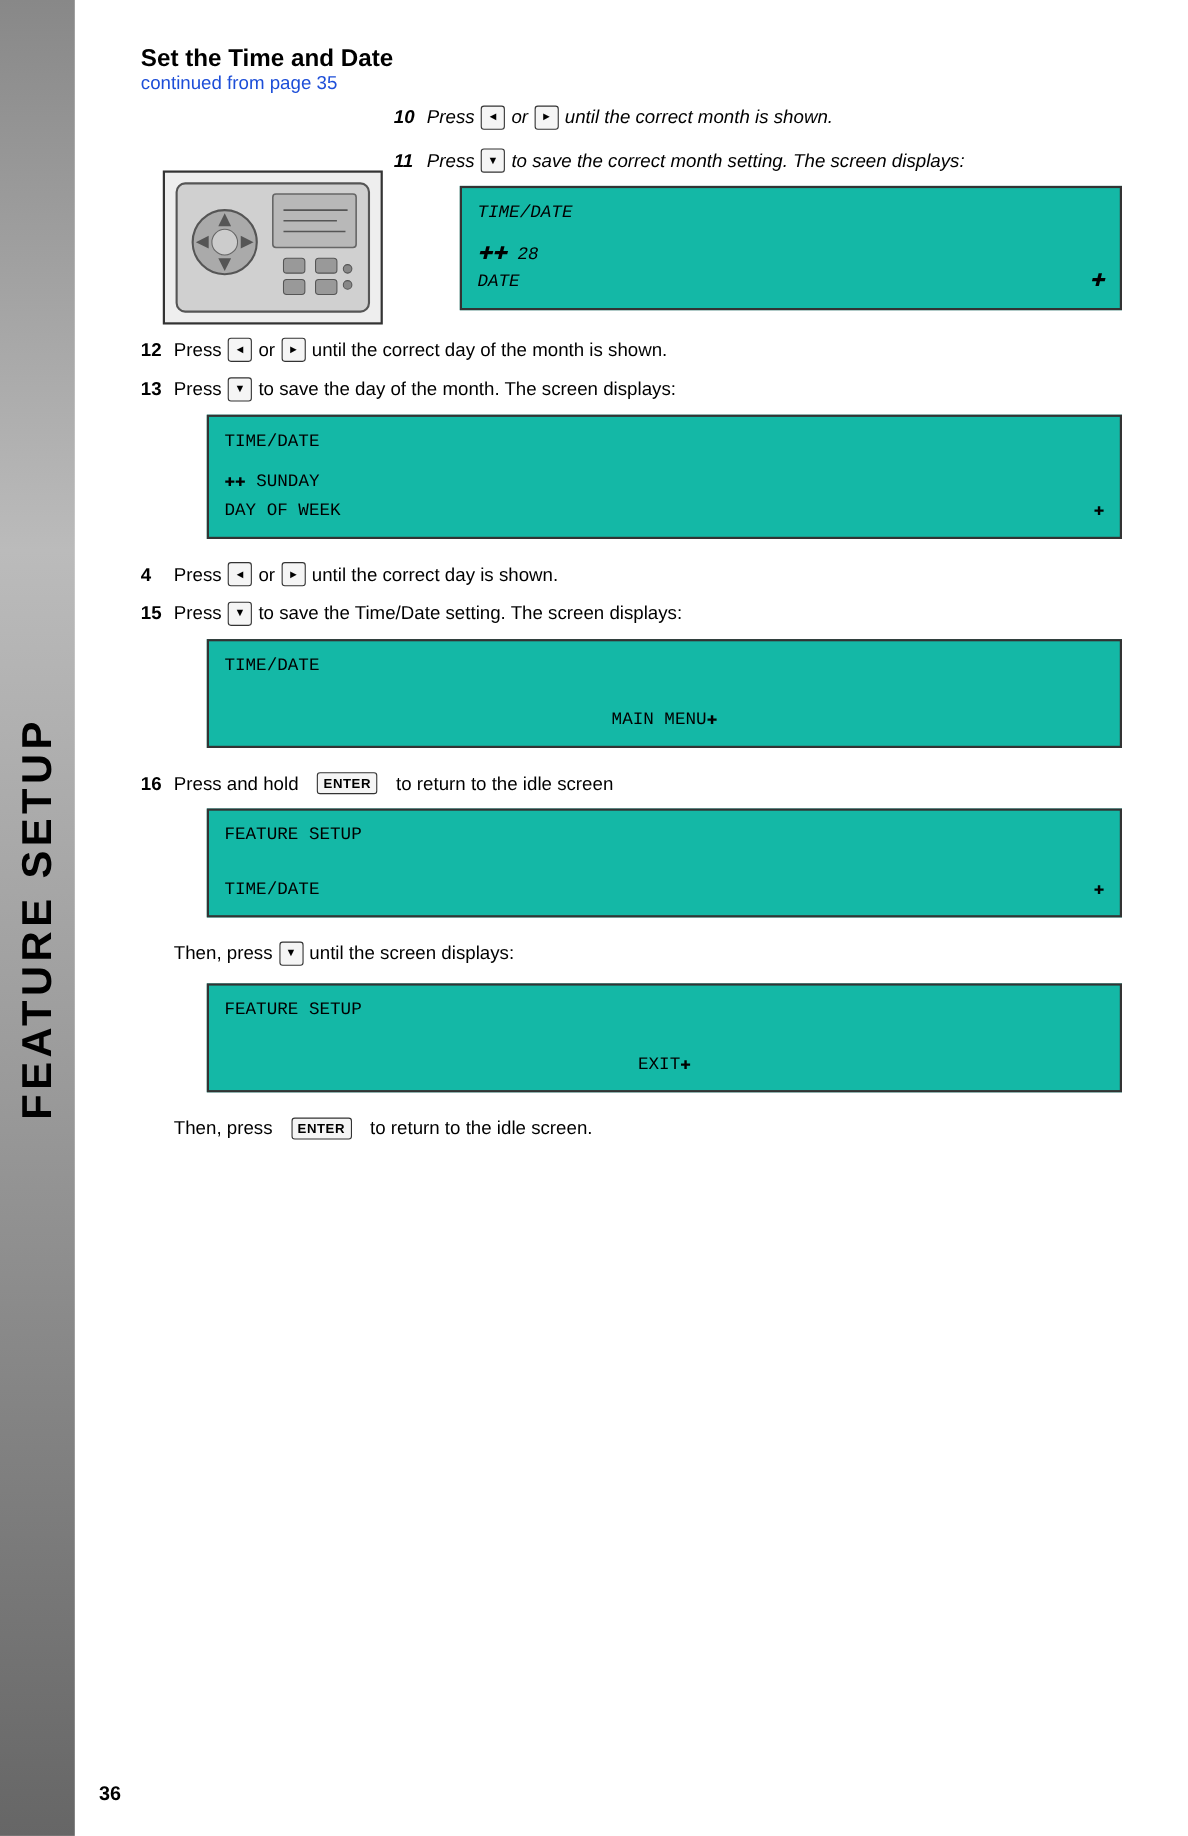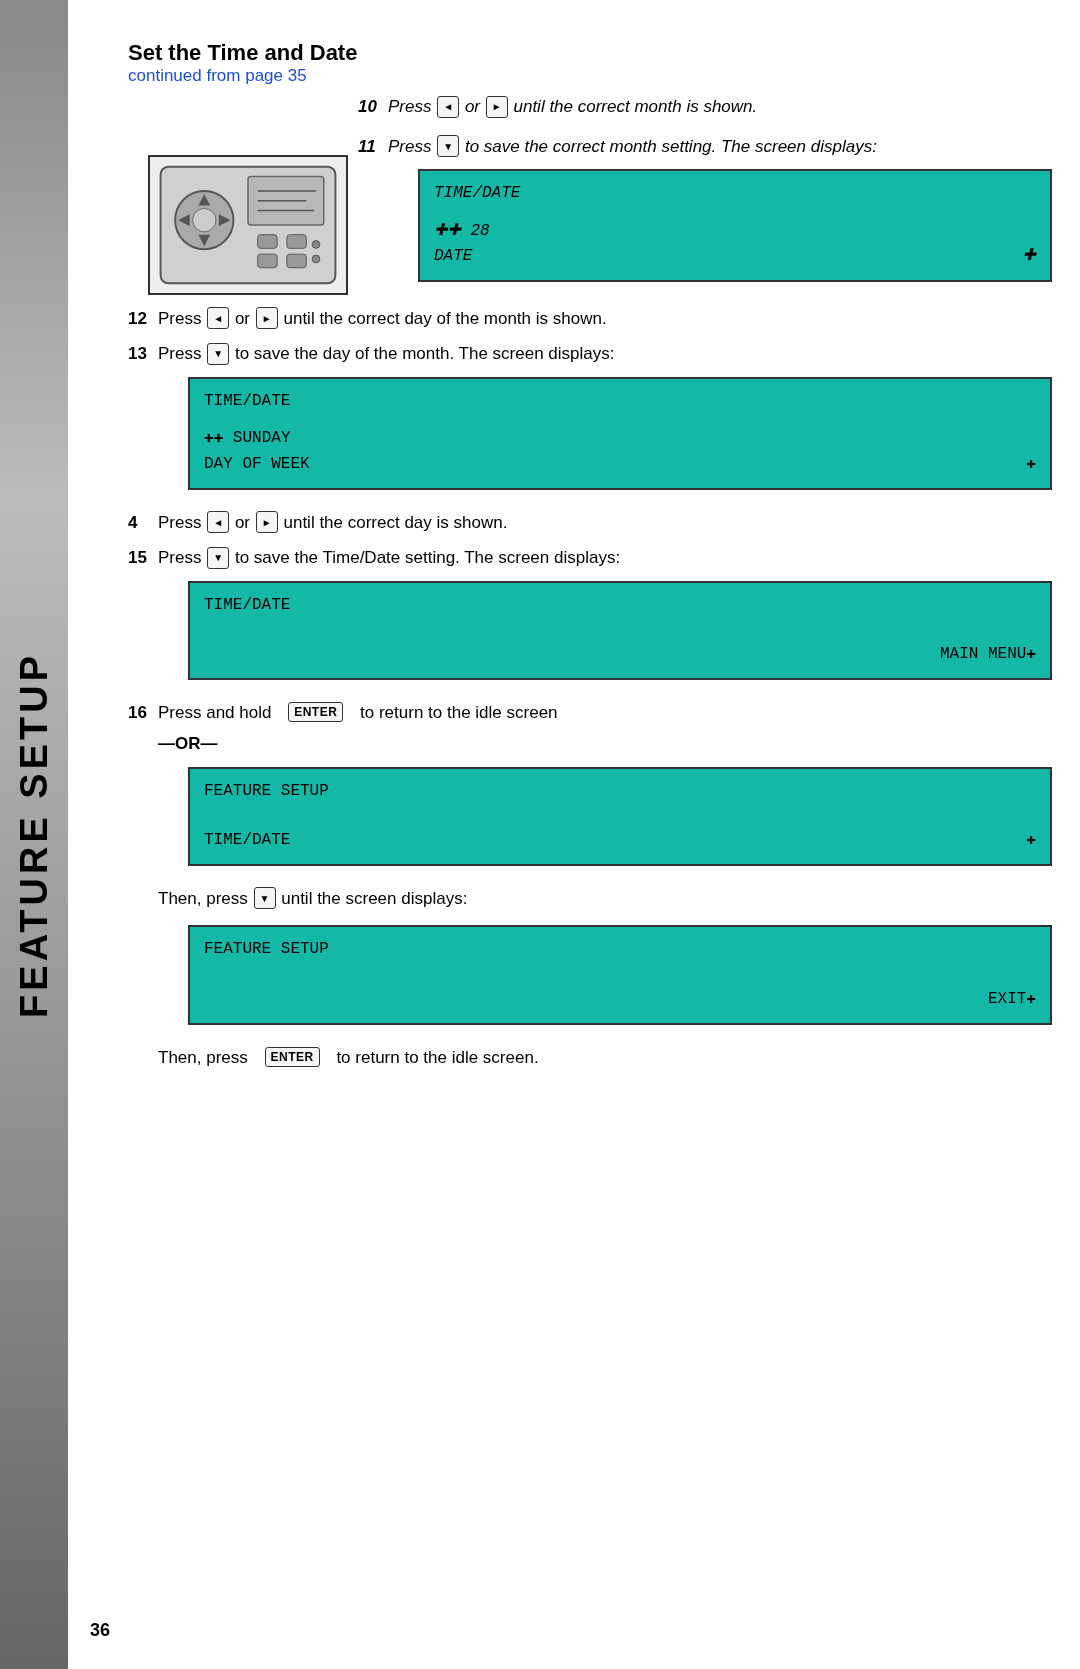--- a/index.html
+++ b/index.html
@@ -37,21 +37,21 @@
       text-transform: uppercase;
     }
 
     
     .main-content {
       position: absolute;
       left: 68px;
       top: 0;
       right: 0;
       bottom: 0;
-      padding: 40px 28px 40px 60px;
+      padding: 40px 60px 40px 60px;
     }
 
     
     .title-section {
       margin-bottom: 8px;
     }
 
     .page-title {
       font-size: 22px;
       font-weight: bold;
@@ -329,52 +329,49 @@
     </div>
 
     <div class="full-step">
       <span class="step-number">15</span>
       <span class="step-text step-content-multi">
         <span>Press <span class="btn-icon arrow-down"></span> to save the Time/Date setting. The screen displays:</span>
         <div class="screen-box">
           <span class="screen-line">TIME/DATE</span>
           <span class="screen-line-gap"></span>
           <span class="screen-line-gap"></span>
-          <span class="screen-line" style="display:flex;justify-content:flex-end;">
+          <span class="screen-line" style="display:flex;justify-content:center;">
             <span>MAIN MENU</span>
             <span>✚</span>
           </span>
         </div>
       </span>
     </div>
 
     <div class="full-step">
       <span class="step-number">16</span>
       <span class="step-text step-content-multi">
         <span>Press and hold <span class="btn-icon-enter">ENTER</span> to return to the idle screen</span>
-        <div style="margin-top:6px;">
-          <strong class="or-divider">—OR—</strong>
-        </div>
         <div class="screen-box">
           <span class="screen-line">FEATURE SETUP</span>
           <span class="screen-line-gap"></span>
           <span class="screen-line-gap"></span>
           <span class="screen-line" style="display:flex;justify-content:space-between;">
             <span>TIME/DATE</span>
             <span>✚</span>
           </span>
         </div>
         <div class="then-press" style="margin-top:10px;">
           Then, press <span class="btn-icon arrow-down"></span> until the screen displays:
         </div>
         <div class="screen-box">
           <span class="screen-line">FEATURE SETUP</span>
           <span class="screen-line-gap"></span>
           <span class="screen-line-gap"></span>
-          <span class="screen-line" style="display:flex;justify-content:flex-end;">
+          <span class="screen-line" style="display:flex;justify-content:center;">
             <span>EXIT</span>
             <span>✚</span>
           </span>
         </div>
         <div class="then-press" style="margin-top:10px;">
           Then, press <span class="btn-icon-enter">ENTER</span> to return to the idle screen.
         </div>
       </span>
     </div>
 

